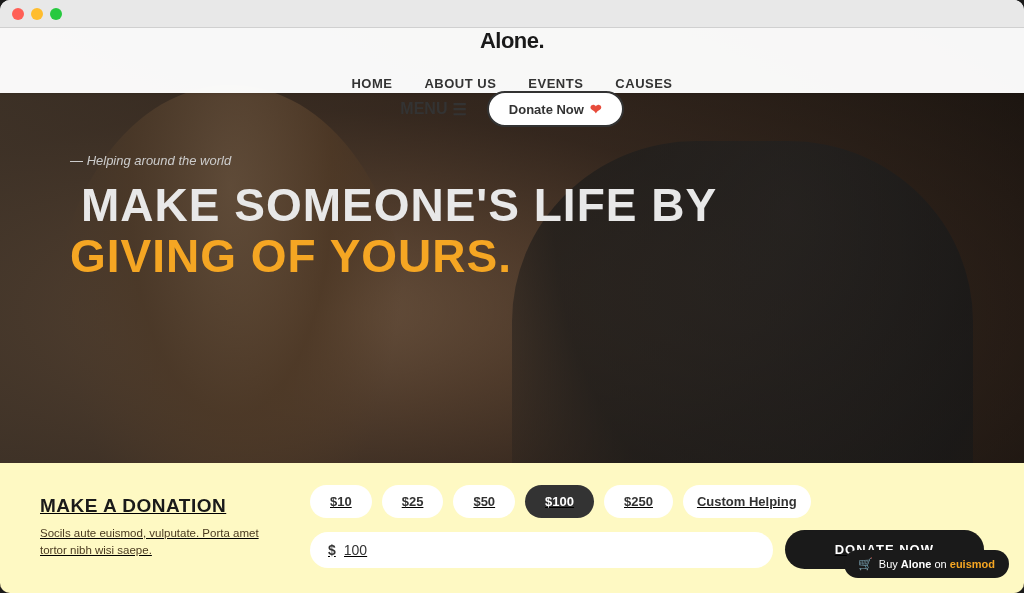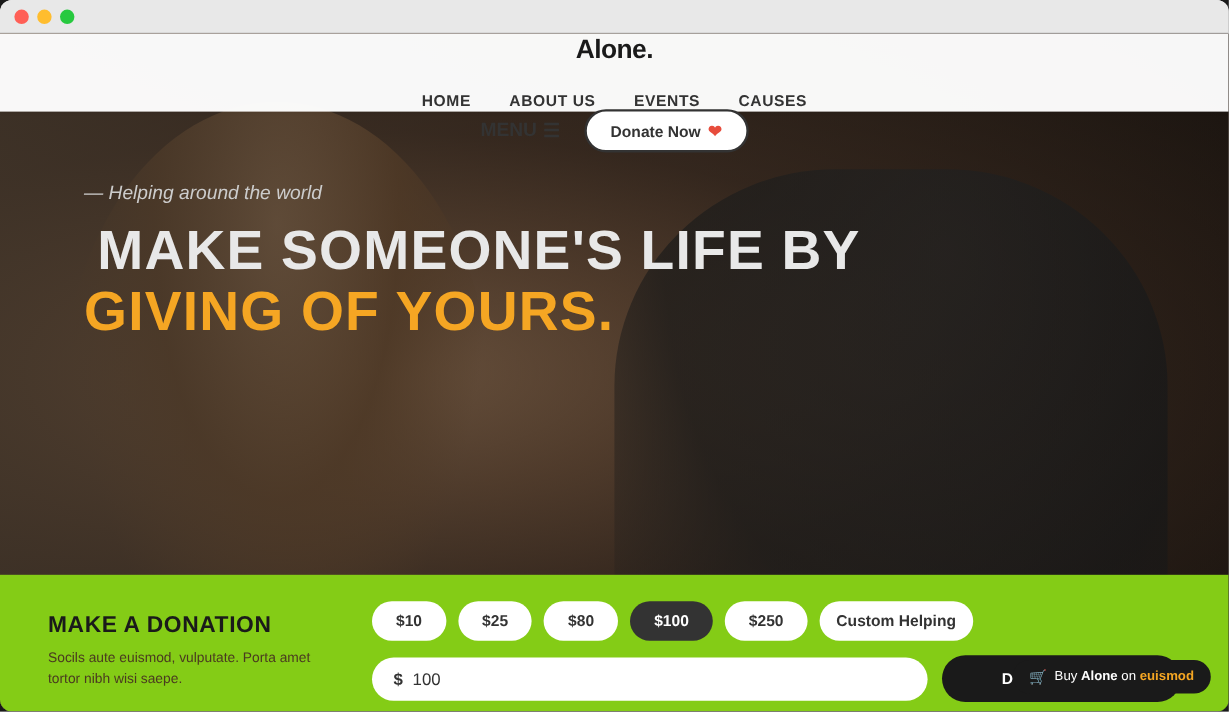--- a/index.html
+++ b/index.html
@@ -169,21 +169,21 @@
 
     
     .hero-content {
       position: relative;
       z-index: 5;
       padding: 60px 70px 0;
       color: white;
     }
 
     .hero-subtitle {
-      font-size: 16px;
+      font-size: 13px;
       color: #ccc;
       margin-bottom: 12px;
       font-style: italic;
     }
 
     .hero-subtitle::before {
       content: '— ';
     }
 
     .hero-title-white {
@@ -205,25 +205,26 @@
       letter-spacing: 1px;
     }
 
     
     .donation-panel {
       position: absolute;
       bottom: 0;
       left: 0;
       right: 0;
       z-index: 10;
-      background: #84cc16;
-      padding: 22px 40px 8px;
+      background: #fef9c3;
+      padding: 22px 40px 24px;
       display: flex;
       align-items: center;
       gap: 30px;
+      text-decoration: underline;
     }
 
     .donation-left {
       min-width: 220px;
       max-width: 240px;
     }
 
     .donation-title {
       font-size: 19px;
       font-weight: 800;
@@ -394,21 +395,21 @@
     <div class="donation-panel">
       <div class="donation-left">
         <div class="donation-title">MAKE A DONATION</div>
         <div class="donation-desc">Socils aute euismod, vulputate. Porta amet tortor nibh wisi saepe.</div>
       </div>
 
       <div class="donation-right">
         <div class="amount-buttons">
           <button class="amount-btn">$10</button>
           <button class="amount-btn">$25</button>
-          <button class="amount-btn">$80</button>
+          <button class="amount-btn">$50</button>
           <button class="amount-btn active">$100</button>
           <button class="amount-btn">$250</button>
           <button class="amount-btn custom">Custom Helping</button>
         </div>
 
         <div class="input-donate-row">
           <div class="amount-input-wrap">
             <span class="dollar-sign">$</span>
             <input class="amount-input" type="text" value="100" style="">
           </div>

